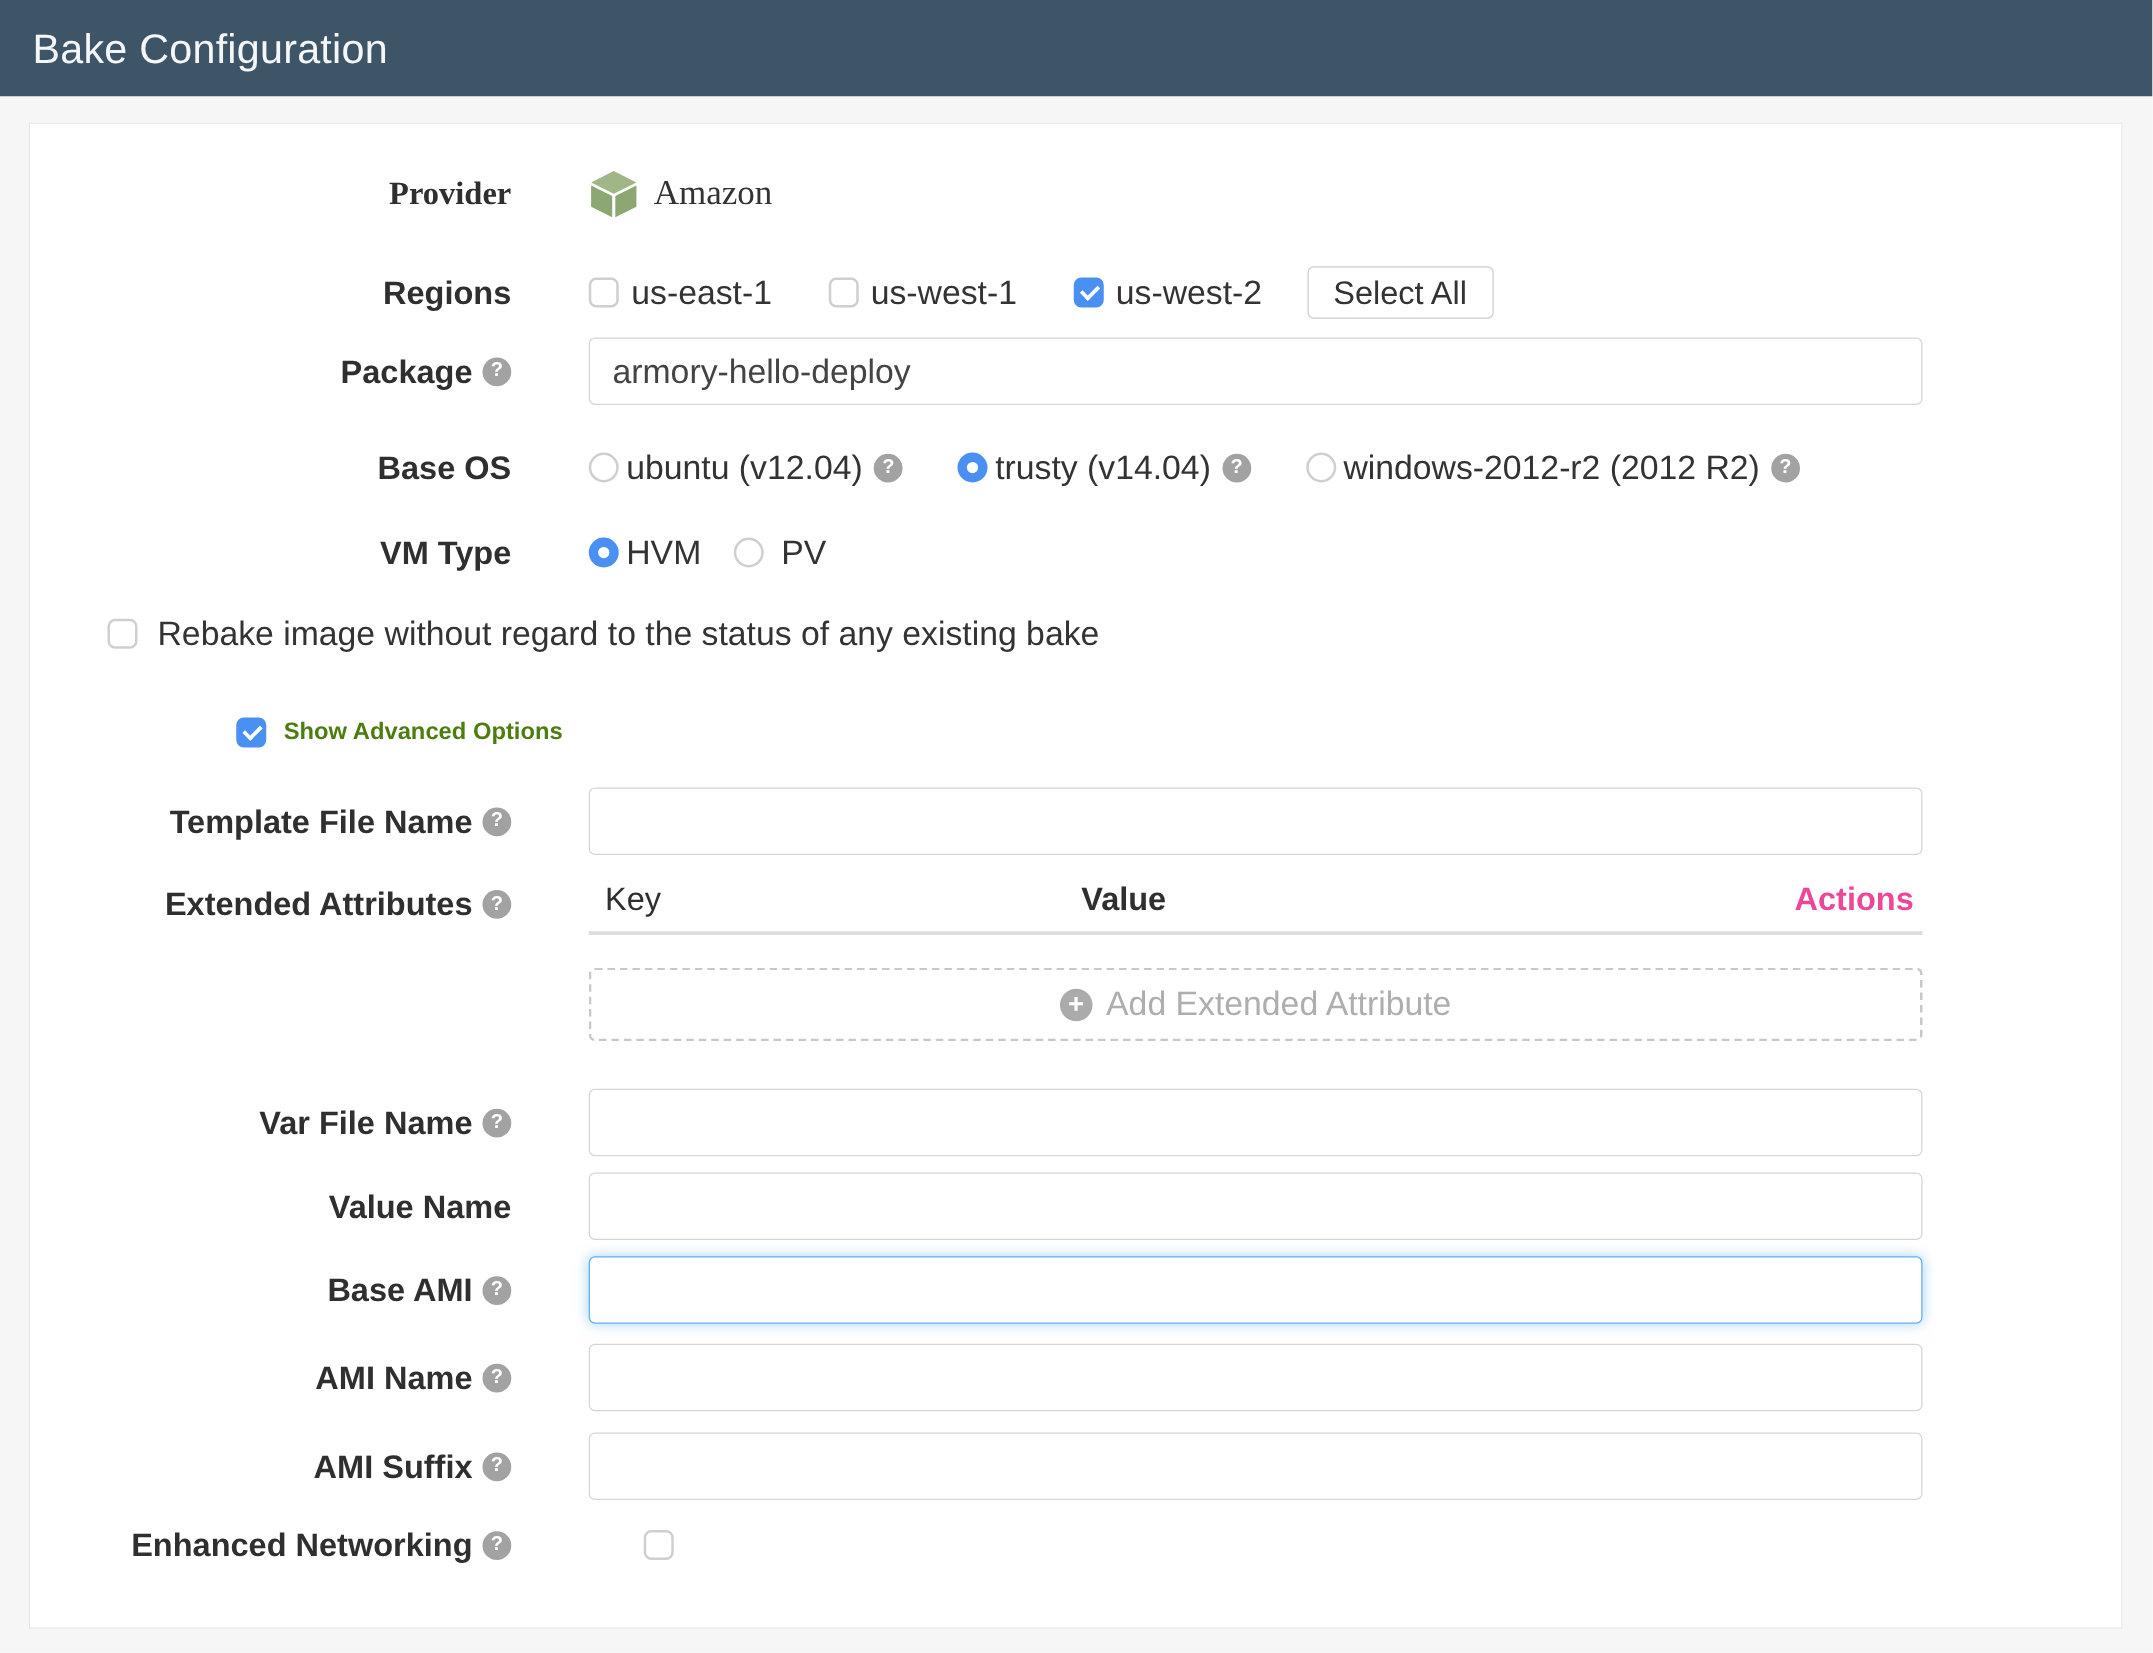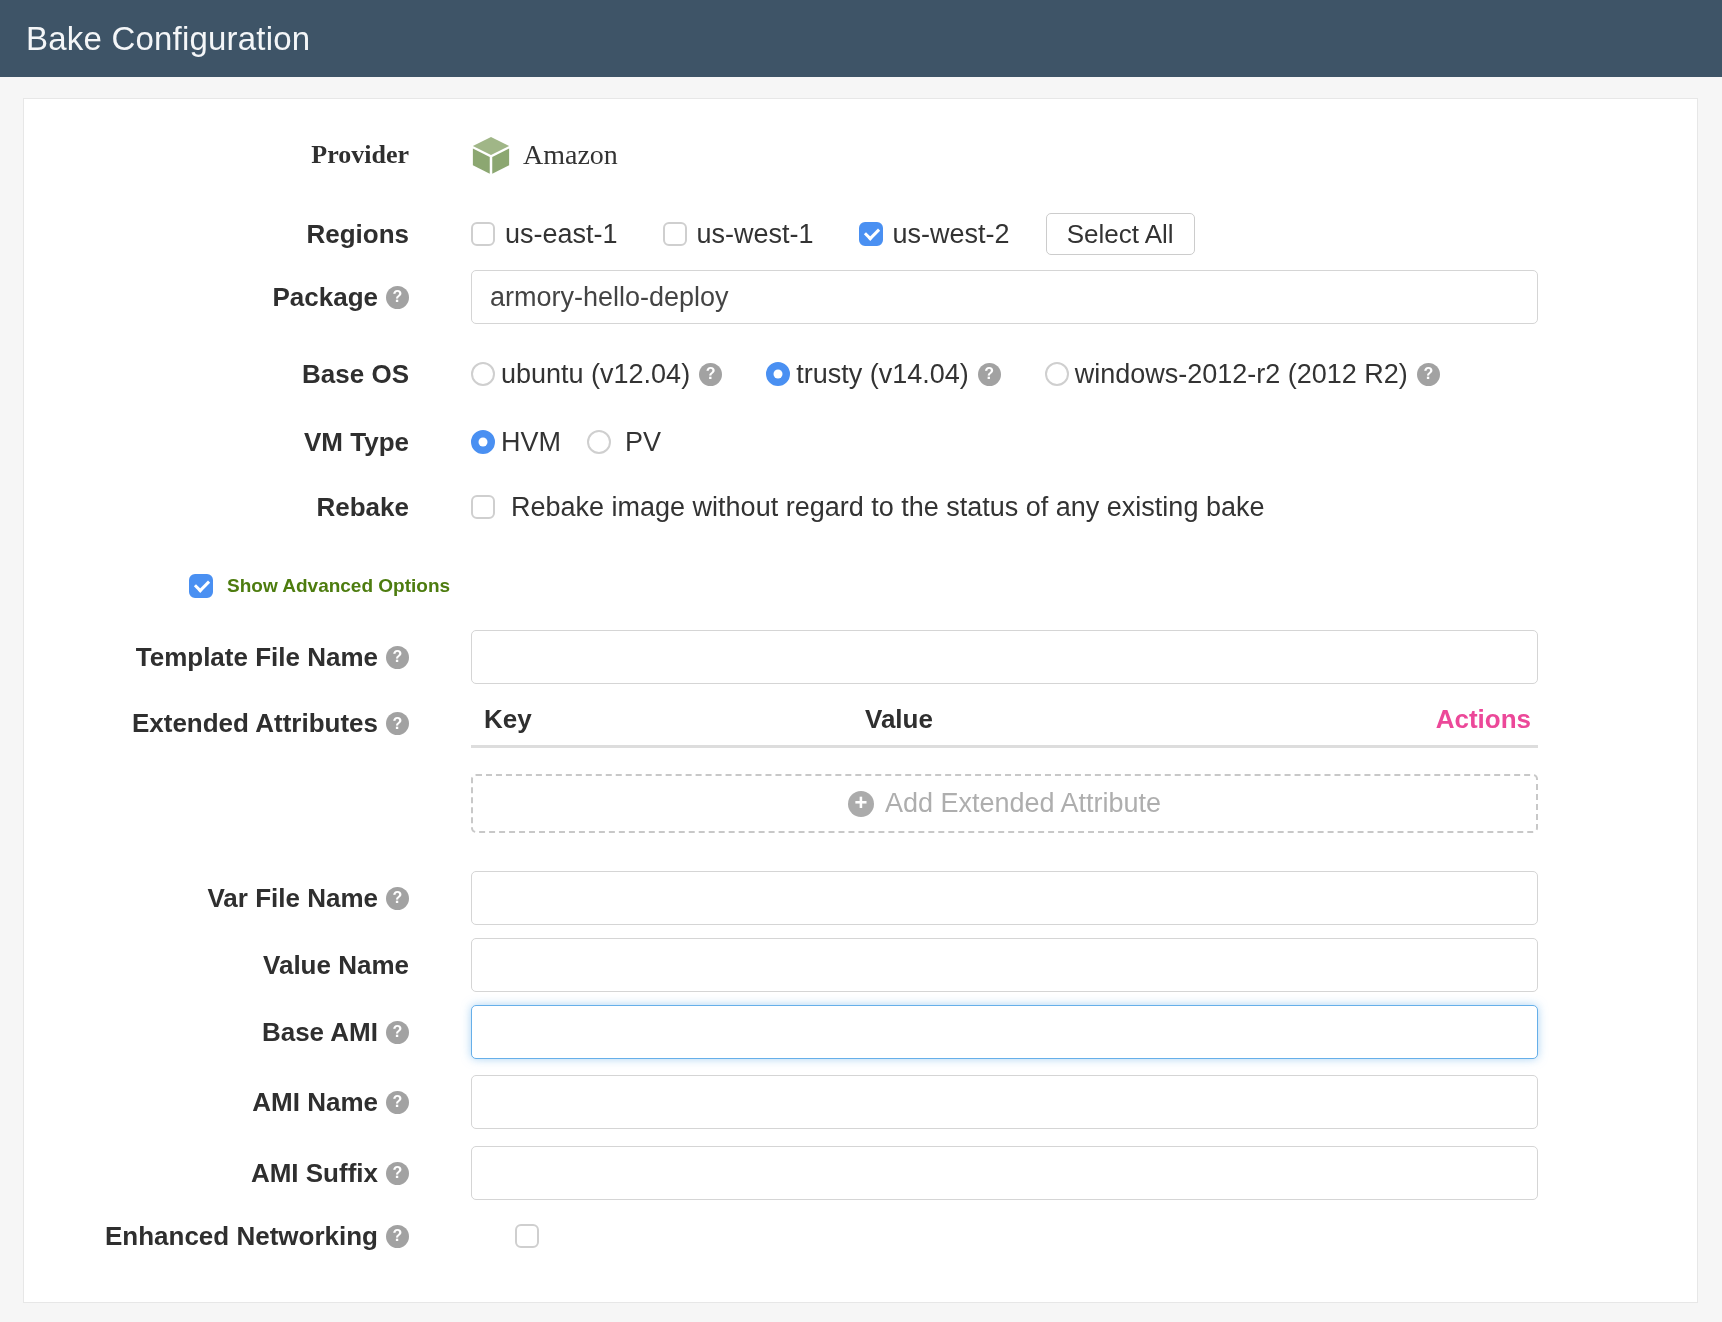--- a/index.html
+++ b/index.html
@@ -56,21 +56,21 @@
   .r-amisuffix{ margin-bottom:14px; }
   .r-enhanced { min-height:44px; }
   .r-enhanced .ctrl { margin-left:62px; padding-left:44px; }
   .region-item { margin-right:45px; }
   .os-item { margin-right:44px; }
   .vm-item { margin-right:26px; }
   
   .ea-wrap { width:1067px; }
   .ea-head { display:flex; align-items:center; padding:0 0 10px 13px;
     border-bottom:3px solid #ddd; }
-  .ea-key { width:381px; flex:none; font-weight:700; font-size:26px; color:#2f2f2f; }
+  .ea-key { width:381px; flex:none; font-weight:400; font-size:26px; color:#2f2f2f; }
   .ea-val { flex:1; font-weight:700; font-size:26px; color:#2f2f2f; }
   .ea-act { flex:none; font-weight:700; font-size:26px; color:#ec4899; padding-right:7px; }
   .ea-add { margin-top:26px; width:100%; height:59px; border:2px dashed #c8c8c8; border-radius:5px;
     background:#fff; display:flex; align-items:center; justify-content:center; gap:11px; cursor:pointer; }
   .plus { width:26px; height:26px; border-radius:50%; background:#ababab; color:#fff;
     font-size:22px; font-weight:700; display:inline-flex; align-items:center; justify-content:center;
     line-height:1; padding-bottom:2px; }
   .ea-add .txt { font-size:27px; color:#aeaeae; }
 </style>
 </head>
@@ -152,21 +152,20 @@
         <span class="txt" style="margin-left:6px">HVM</span>
       </span>
       <span class="opt">
         <span class="radio"></span>
         <span class="txt" style="margin-left:14px">PV</span>
       </span>
     </div>
   </div>
 
   <div class="row r-rebake">
-    <div class="lbl">Rebake</div>
     <div class="ctrl">
       <span class="opt">
         <span class="cb"></span>
         <span class="txt" style="margin-left:16px">Rebake image without regard to the status of any existing bake</span>
       </span>
     </div>
   </div>
 
   <div class="row r-advanced">
     <span class="cb on"></span>

